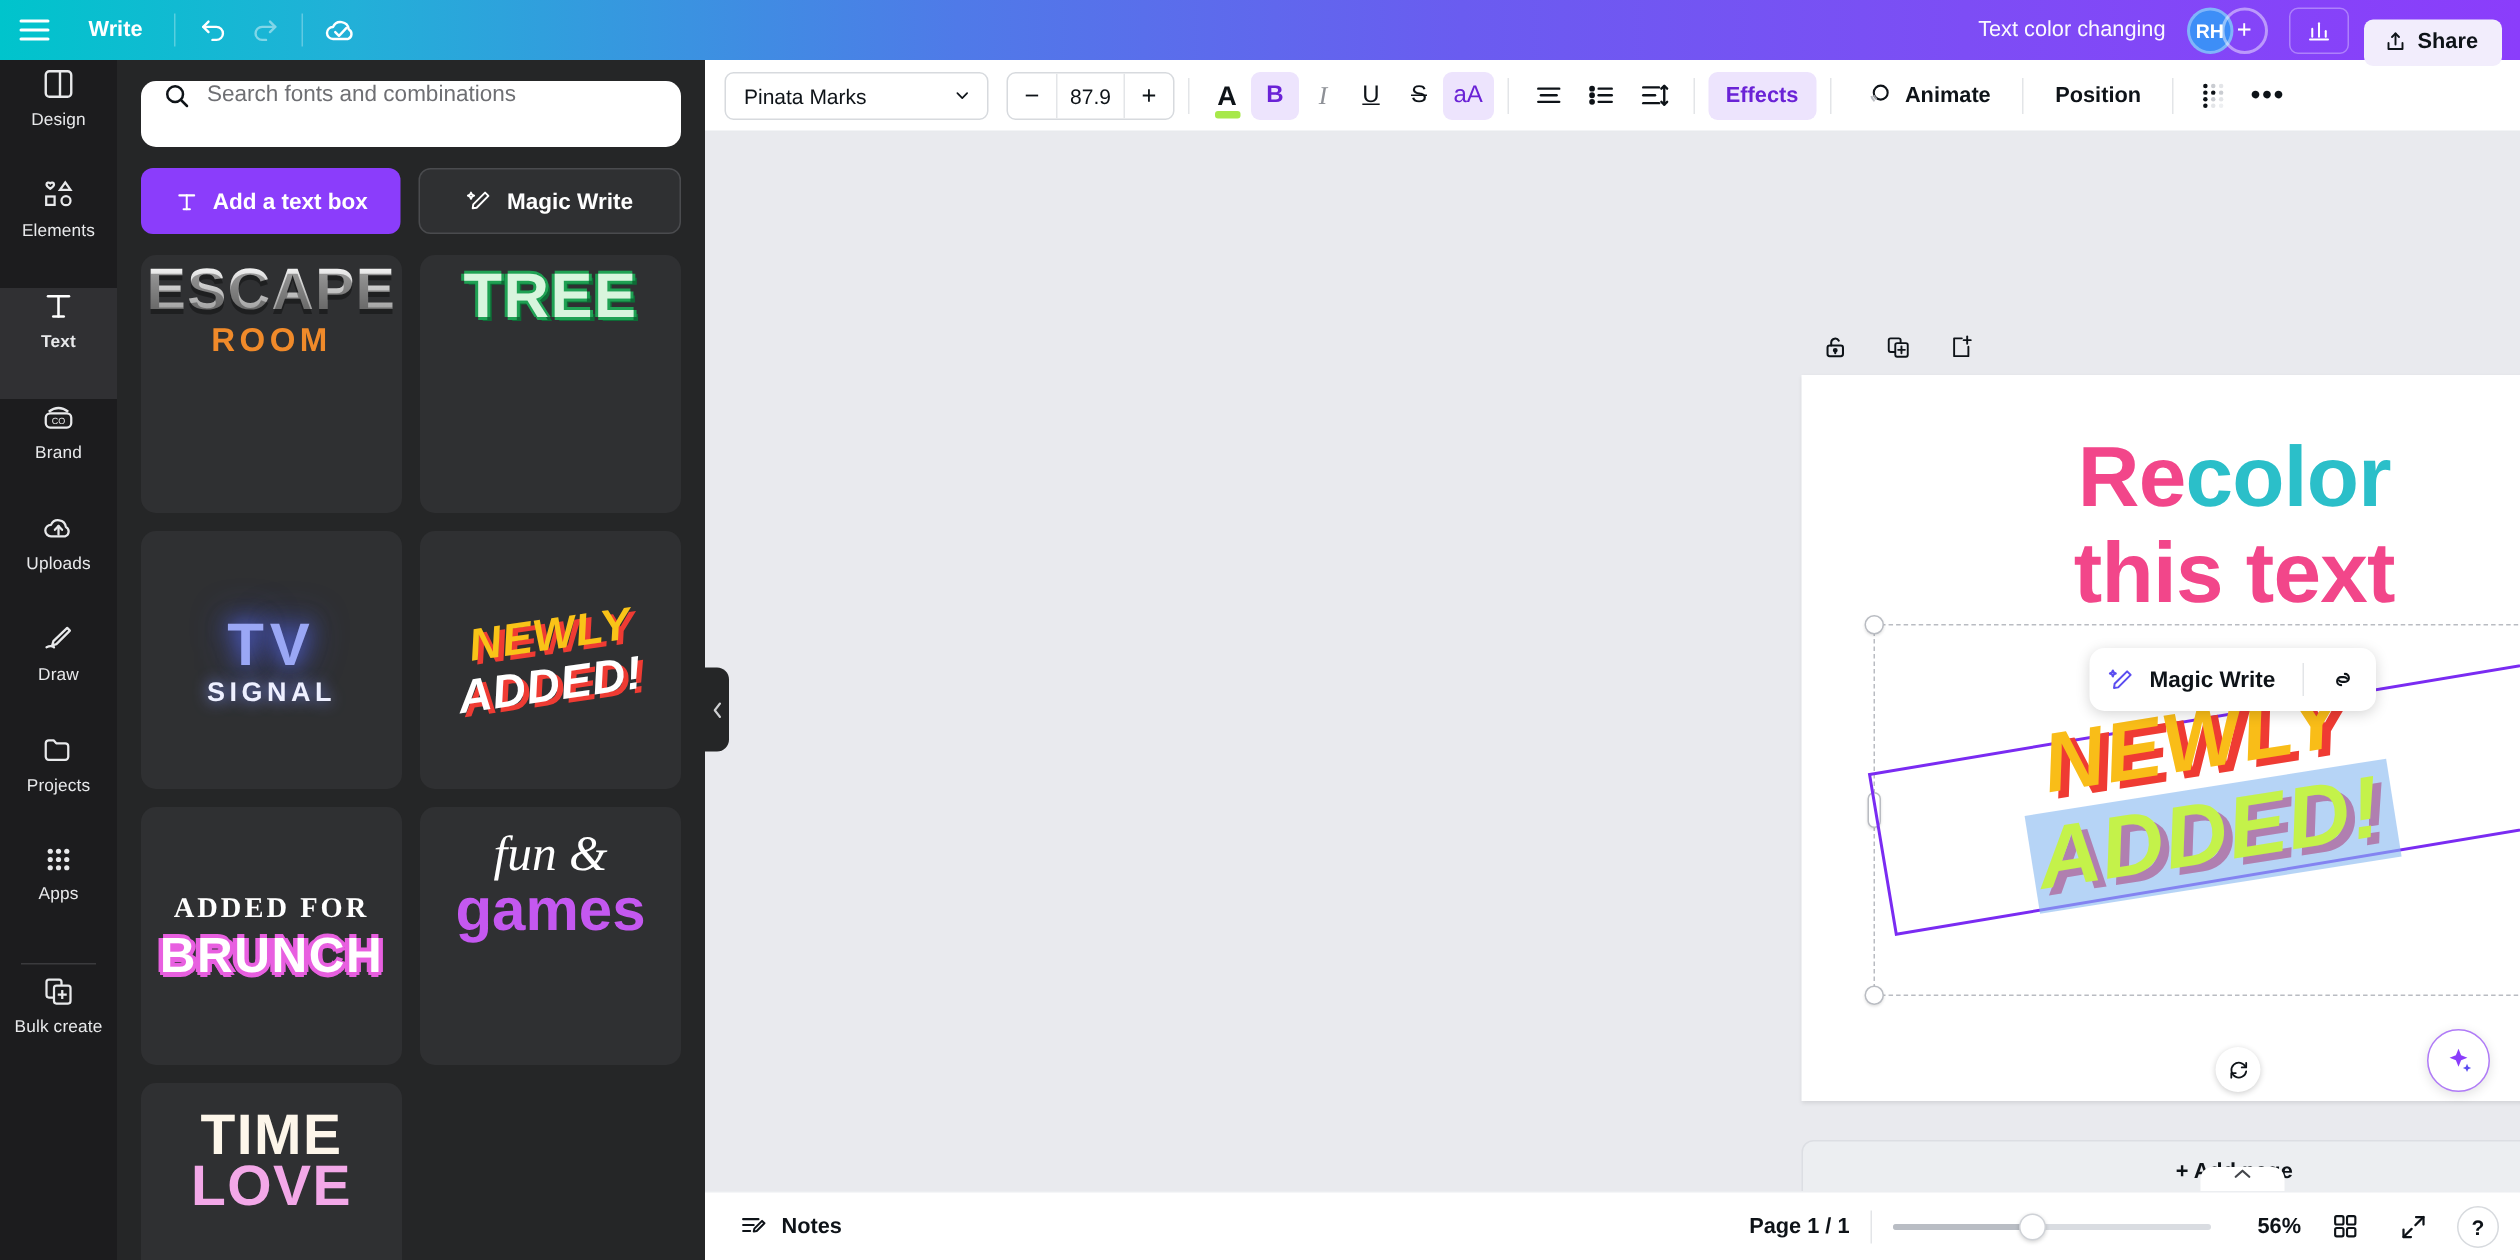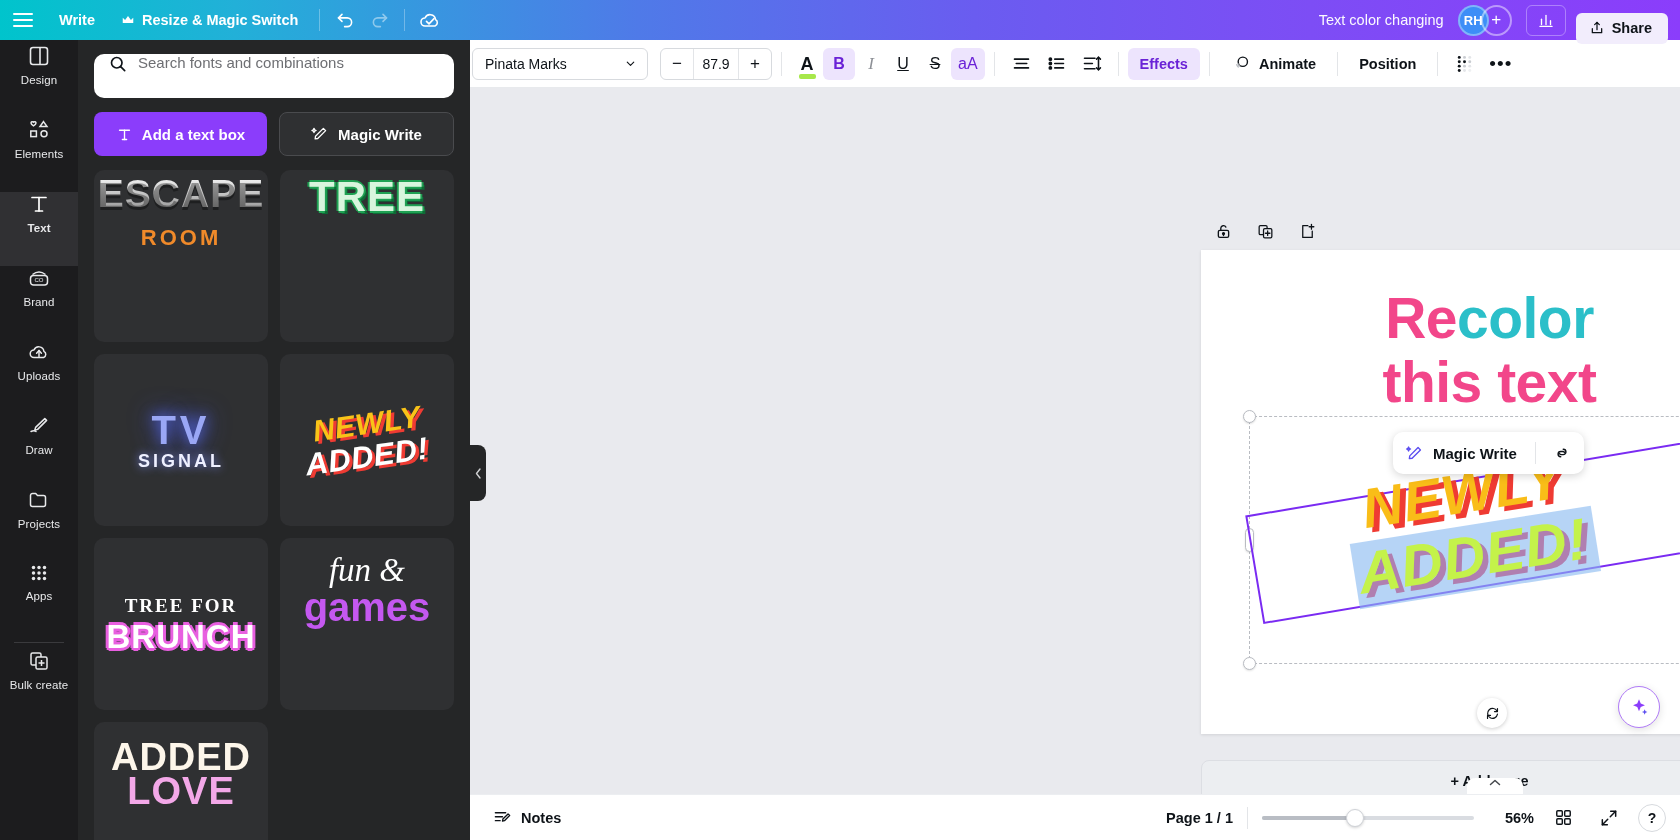--- a/index.html
+++ b/index.html
@@ -110,21 +110,21 @@
     height: 172px; background:#2f3032; border-radius: 10px; cursor:pointer;
     display:flex; align-items:center; justify-content:center; overflow:hidden; position:relative;
   }
   .tpl-art { text-align:center; line-height: 1.0; user-select:none; }
 
   
   .a-escape  { font-size: 39px; font-weight:900; letter-spacing:1px;
                background: linear-gradient(180deg,#fff 0%, #bfbfbf 55%, #8f8f8f 100%);
                -webkit-background-clip:text; background-clip:text; color:transparent;
                text-shadow: 0 3px 0 rgba(0,0,0,.35); }
-  .a-room    { font-size: 22px; font-weight:700; color:#f08a2a; letter-spacing:3px; margin-top:14px; }
+  .a-room    { font-size: 22px; font-weight:700; color:#f08a2a; letter-spacing:3px; margin-top:3px; }
   .a-tree    { font-size: 42px; font-weight:900; letter-spacing:1px; color:#d8f5dd;
                text-shadow: 2px 0 0 #1fa153, -2px 0 0 #1fa153, 0 2px 0 #1fa153, 0 -2px 0 #1fa153,
                             3px 3px 0 #0e6b36; }
   .a-cut     { font-size: 33px; font-weight:800; color:#f7dd2b; font-style:italic; }
   .a-and     { font-size: 33px; font-weight:800; color:#2fd3a0; font-style:italic; }
   .a-paste   { font-size: 35px; font-weight:900; color:#f2762b; letter-spacing:1px; }
   .a-tv      { font-size: 40px; font-weight:900; color:#9aa7f5; letter-spacing:4px;
                text-shadow: 0 0 14px #5b6ef0, 0 0 26px #3b4ad8; }
   .a-signal  { font-size: 18px; font-weight:800; color:#eef0ff; letter-spacing:3px; margin-top:2px;
                text-shadow: 0 0 10px #7b8bf2; }
@@ -148,21 +148,21 @@
     display:flex; align-items:center; justify-content:center; cursor:pointer;
     color:#cfd0d2; font-size: 11px;
   }
 
   
   .main { flex: 1 1 auto; display:flex; flex-direction:column; min-width:0; background:#fff; }
 
   
   .objbar {
     height: 48px; flex:0 0 48px; background:#fff; display:flex; align-items:center;
-    padding: 0 2px; gap: 0; border-bottom: 1px solid #e8eaed;
+    padding: 0 13px; gap: 0; border-bottom: 1px solid #e8eaed;
   }
   .font-select {
     width: 176px; height: 32px; border: 1px solid #d7dade; border-radius: 6px;
     display:flex; align-items:center; justify-content:space-between;
     padding: 0 10px 0 12px; font-size: 14px; color:#0e1318; cursor:pointer; background:#fff;
   }
   .size-group {
     display:flex; align-items:center; height: 32px; border:1px solid #d7dade; border-radius:6px;
     margin-left: 12px; overflow:hidden; background:#fff;
   }
@@ -306,28 +306,20 @@
       <div class="tb-hamb">
         <span class="bars">
             <i></i>
             <i></i>
             <i></i>
           </span>
       </div>
       <div class="tb-item">
         <span>Write</span>
       </div>
-      <div class="tb-item">
-        <span>
-          <svg width="14" height="14" viewBox="0 0 24 24" fill="#fff">
-              <path d="M3 8l4 4 5-7 5 7 4-4v9H3z"></path>
-            </svg>
-        </span>
-        <span>Resize &amp; Magic Switch</span>
-      </div>
       <div class="tb-sep"></div>
       <div class="tb-icobtn">
         <svg width="21" height="21" viewBox="0 0 24 24" fill="none" stroke="#fff" stroke-width="1.8" stroke-linecap="round" stroke-linejoin="round">
           <path d="M4 9h10a5 5 0 0 1 0 10h-3"></path>
             <polyline points="8,5 4,9 8,13"></polyline>
         </svg>
       </div>
       <div class="tb-icobtn dim">
         <svg width="21" height="21" viewBox="0 0 24 24" fill="none" stroke="#fff" stroke-width="1.8" stroke-linecap="round" stroke-linejoin="round">
           <path d="M20 9H10a5 5 0 0 0 0 10h3"></path>
@@ -545,35 +537,35 @@
 
           <div class="tpl">
             <div class="tpl-art">
               <div class="a-newly">NEWLY</div>
               <div class="a-added">ADDED!</div>
             </div>
           </div>
 
           <div class="tpl">
             <div class="tpl-art">
-              <div class="a-timefor">TREE FOR</div>
+              <div class="a-timefor">ADDED FOR</div>
               <div class="a-brunch">BRUNCH</div>
             </div>
           </div>
 
           <div class="tpl" style="align-items:flex-start;padding-top:16px;">
             <div class="tpl-art">
               <div class="a-fun">fun &amp;</div>
               <div class="a-games">games</div>
             </div>
           </div>
 
           <div class="tpl" style="align-items:flex-start;padding-top:16px;">
             <div class="tpl-art">
-              <div class="a-puff">ADDED</div>
+              <div class="a-puff">TIME</div>
               <div class="a-love">LOVE</div>
             </div>
           </div>
 
         </div>
       </div>
     </div>
 
     <div class="collapse-tab">
       <svg width="7" height="11" viewBox="0 0 7 11" fill="none" stroke="#cfd0d2" stroke-width="1.4" stroke-linecap="round" stroke-linejoin="round">

